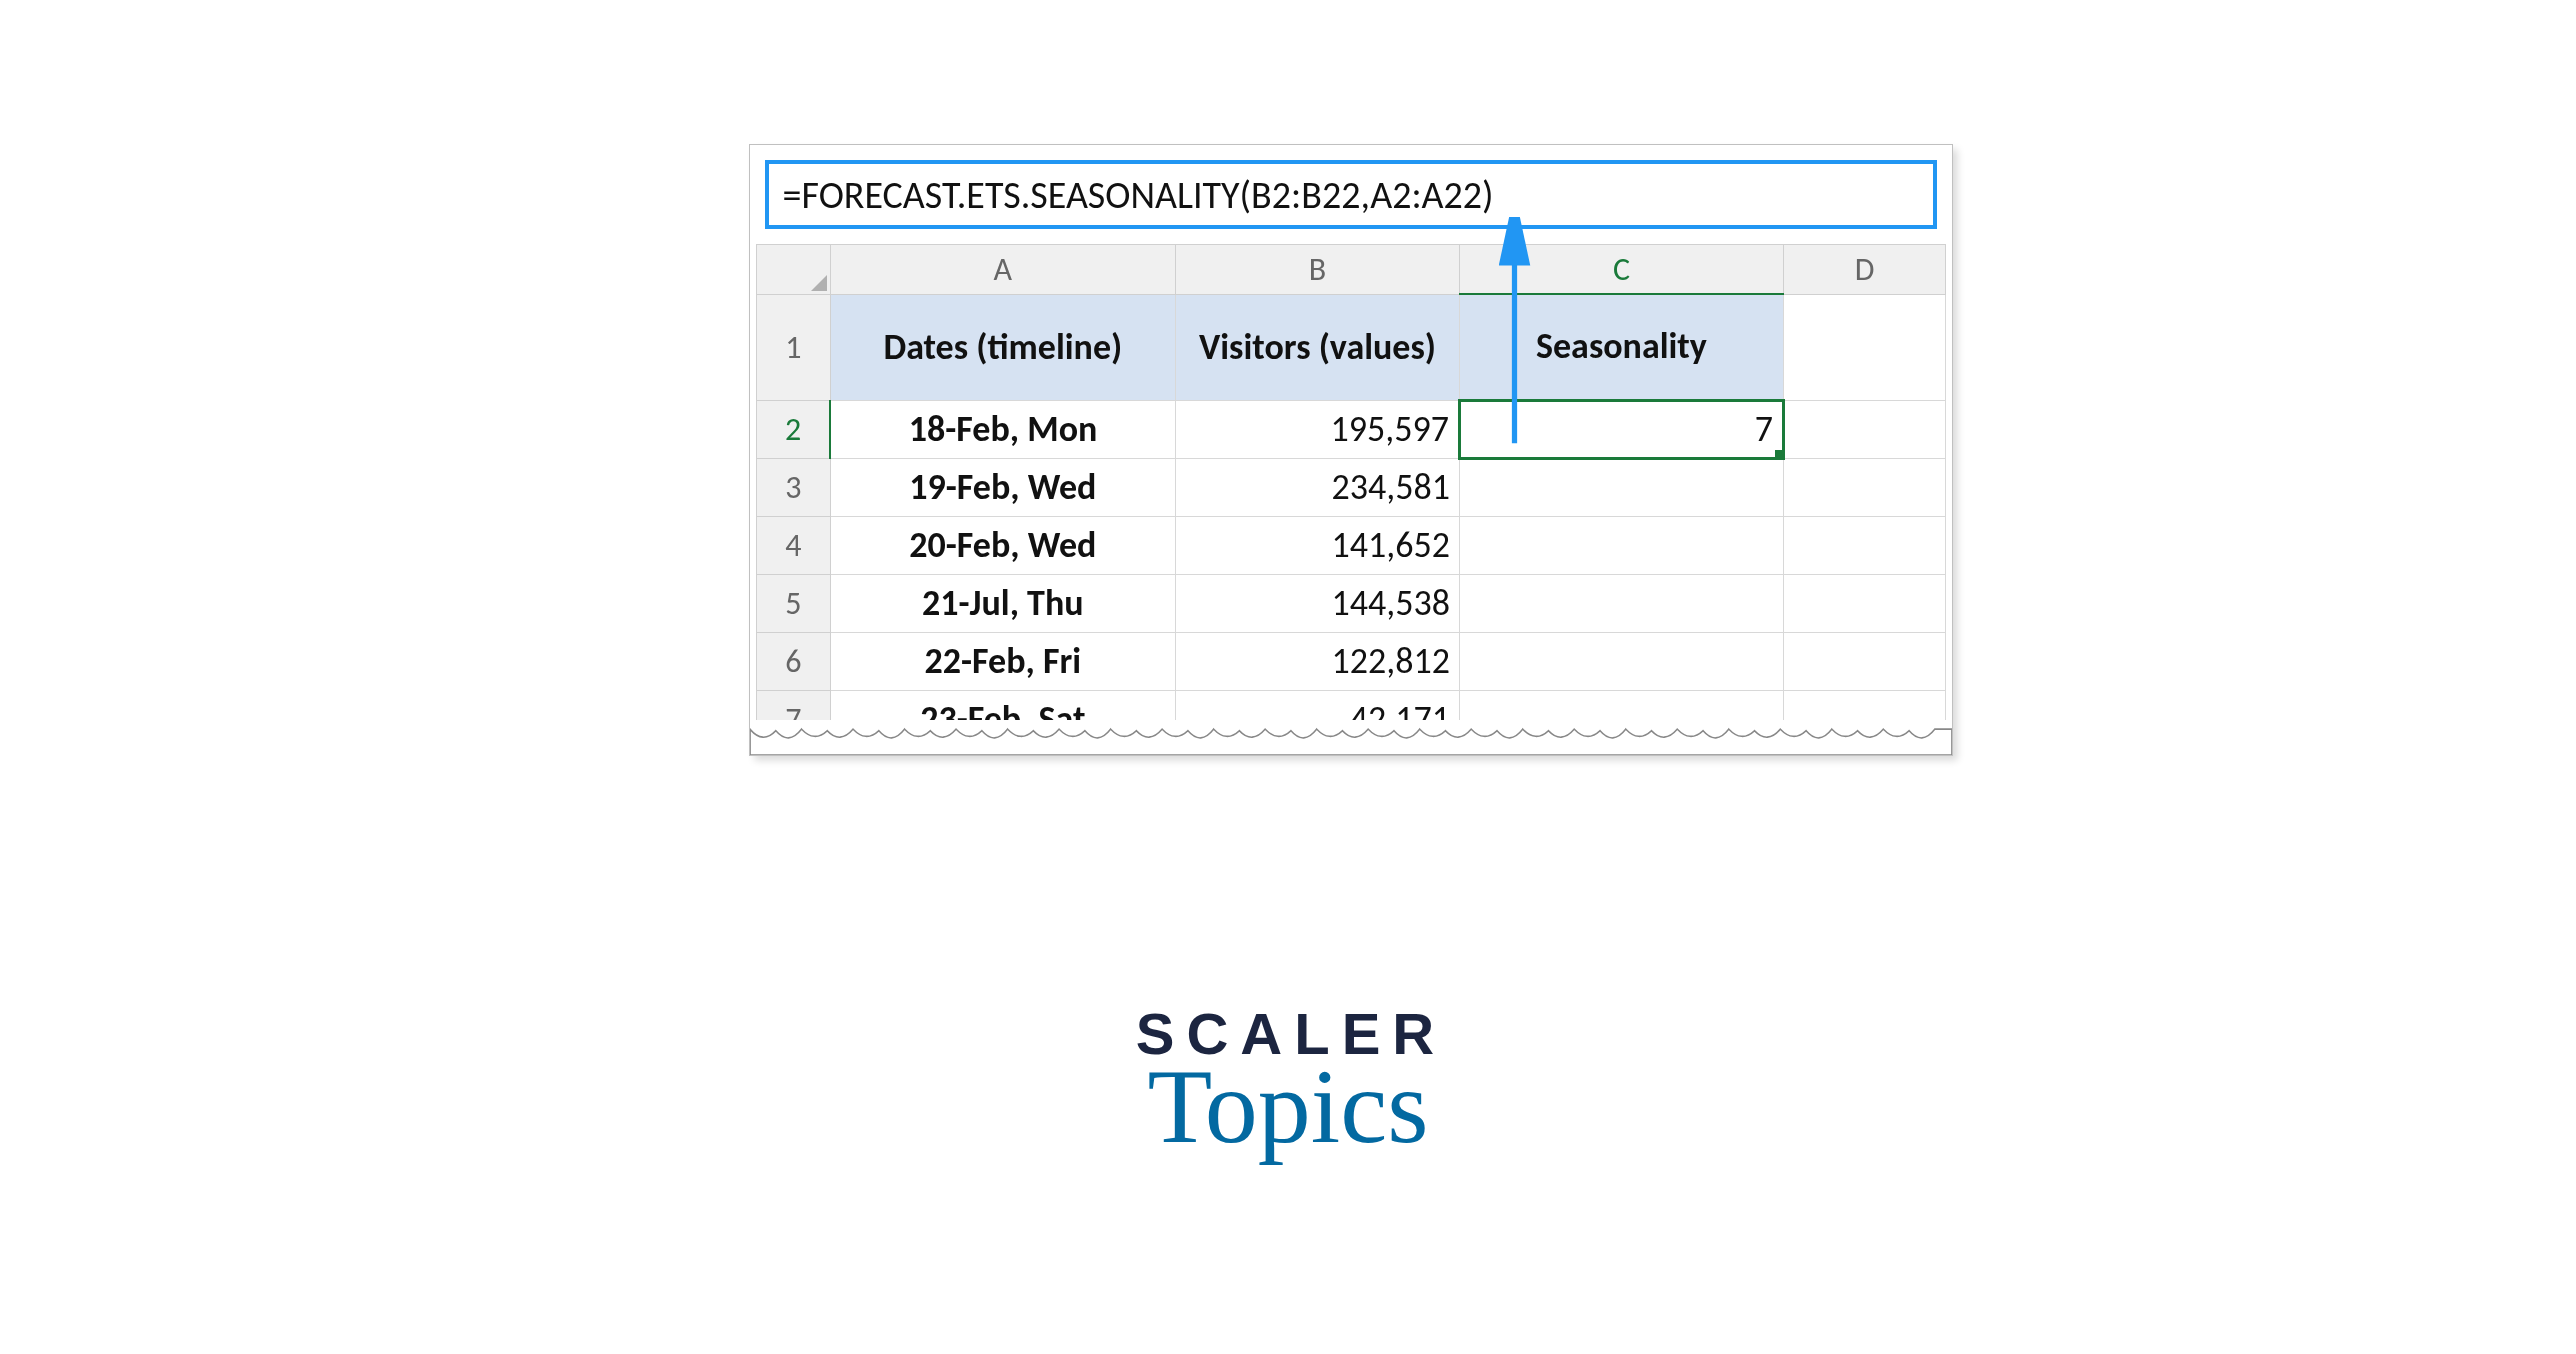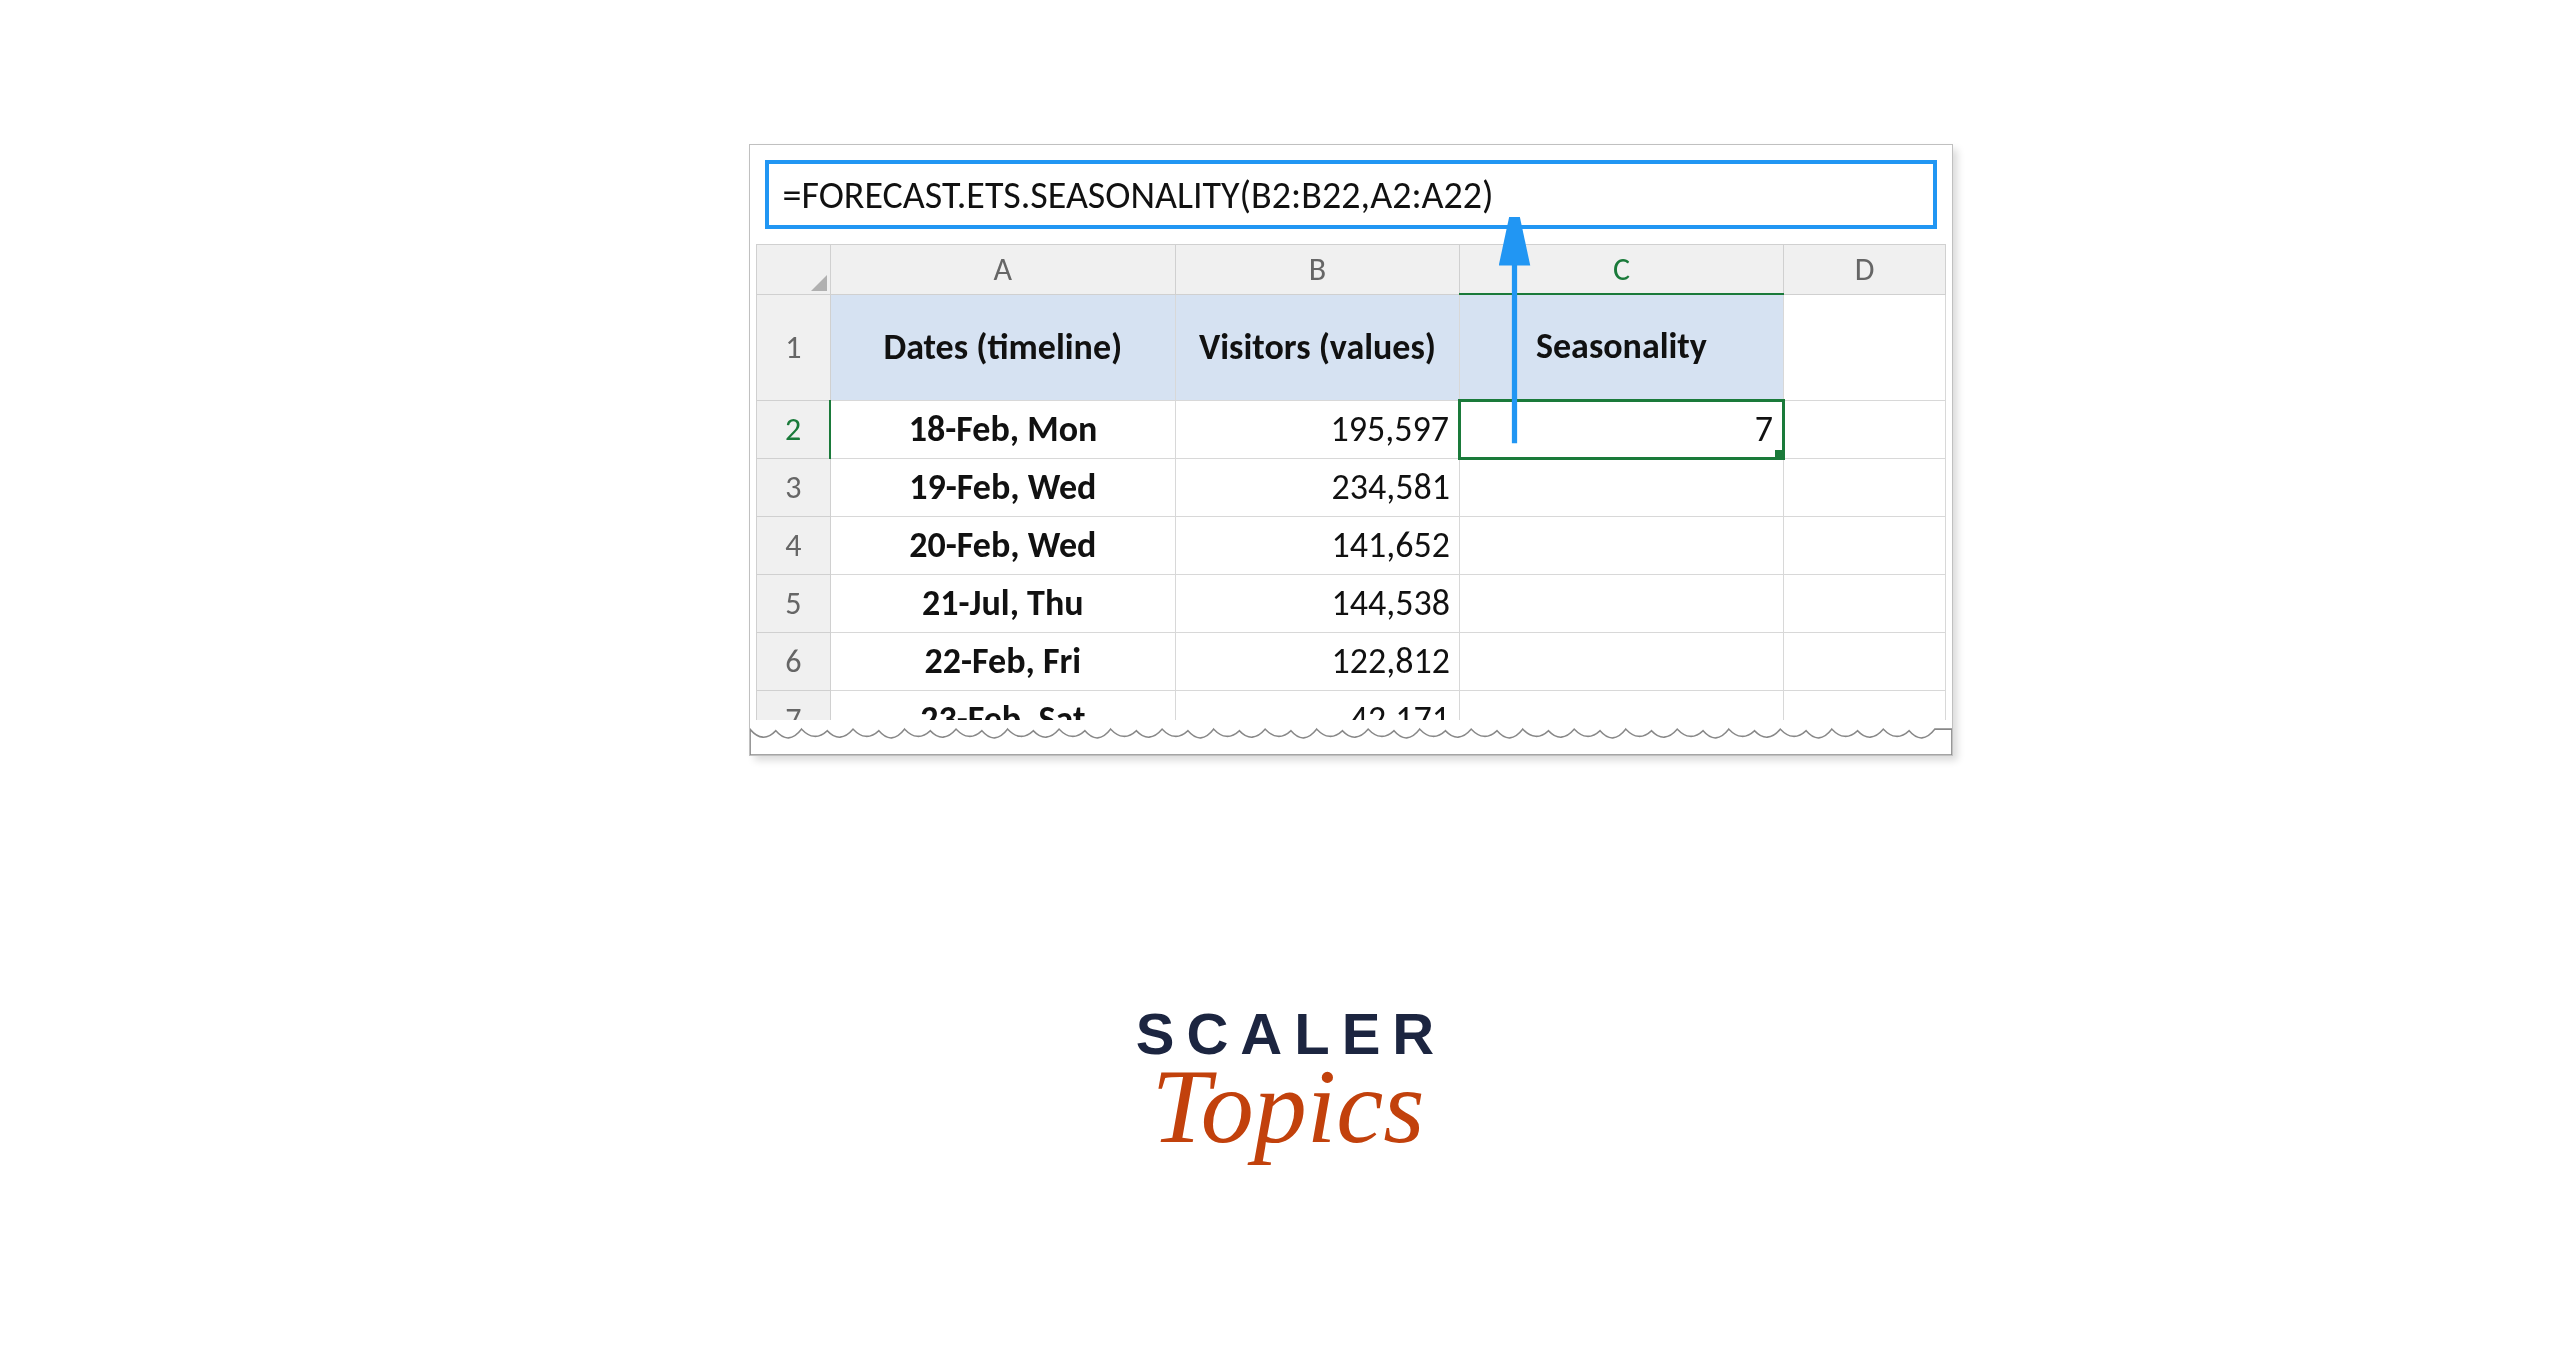--- a/index.html
+++ b/index.html
@@ -149,22 +149,21 @@
     font-family: 'Arial Black','Segoe UI',sans-serif;
     font-size: 58px;
     font-weight: 900;
     letter-spacing: 12px;
     color: #1c2540;
     margin-left: 6px;
   }
   .logo .topics {
     font-family: 'Brush Script MT','Segoe Script',cursive;
     font-size: 106px;
-    font-style: italic;
-    color: #c2410c;
+    color: #0369a1;
     margin-top: -21px;
   }
 </style>
 </head>
 <body>
 
 <div class="excel-container">
 
   <div class="formula-bar">=FORECAST.ETS.SEASONALITY(B2:B22,A2:A22)</div>
 

